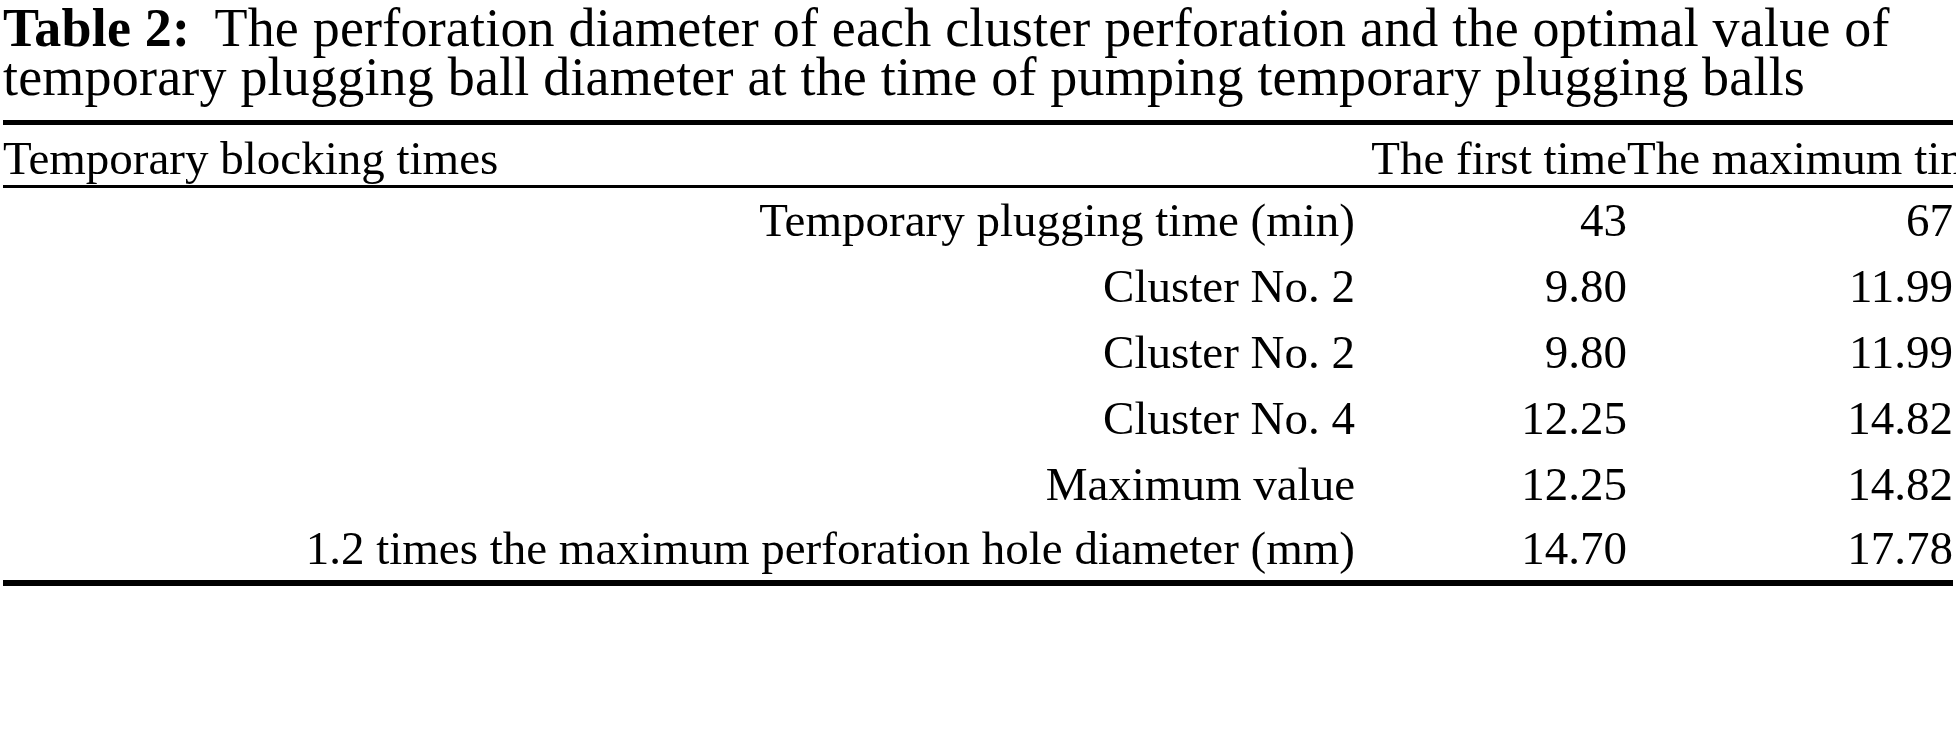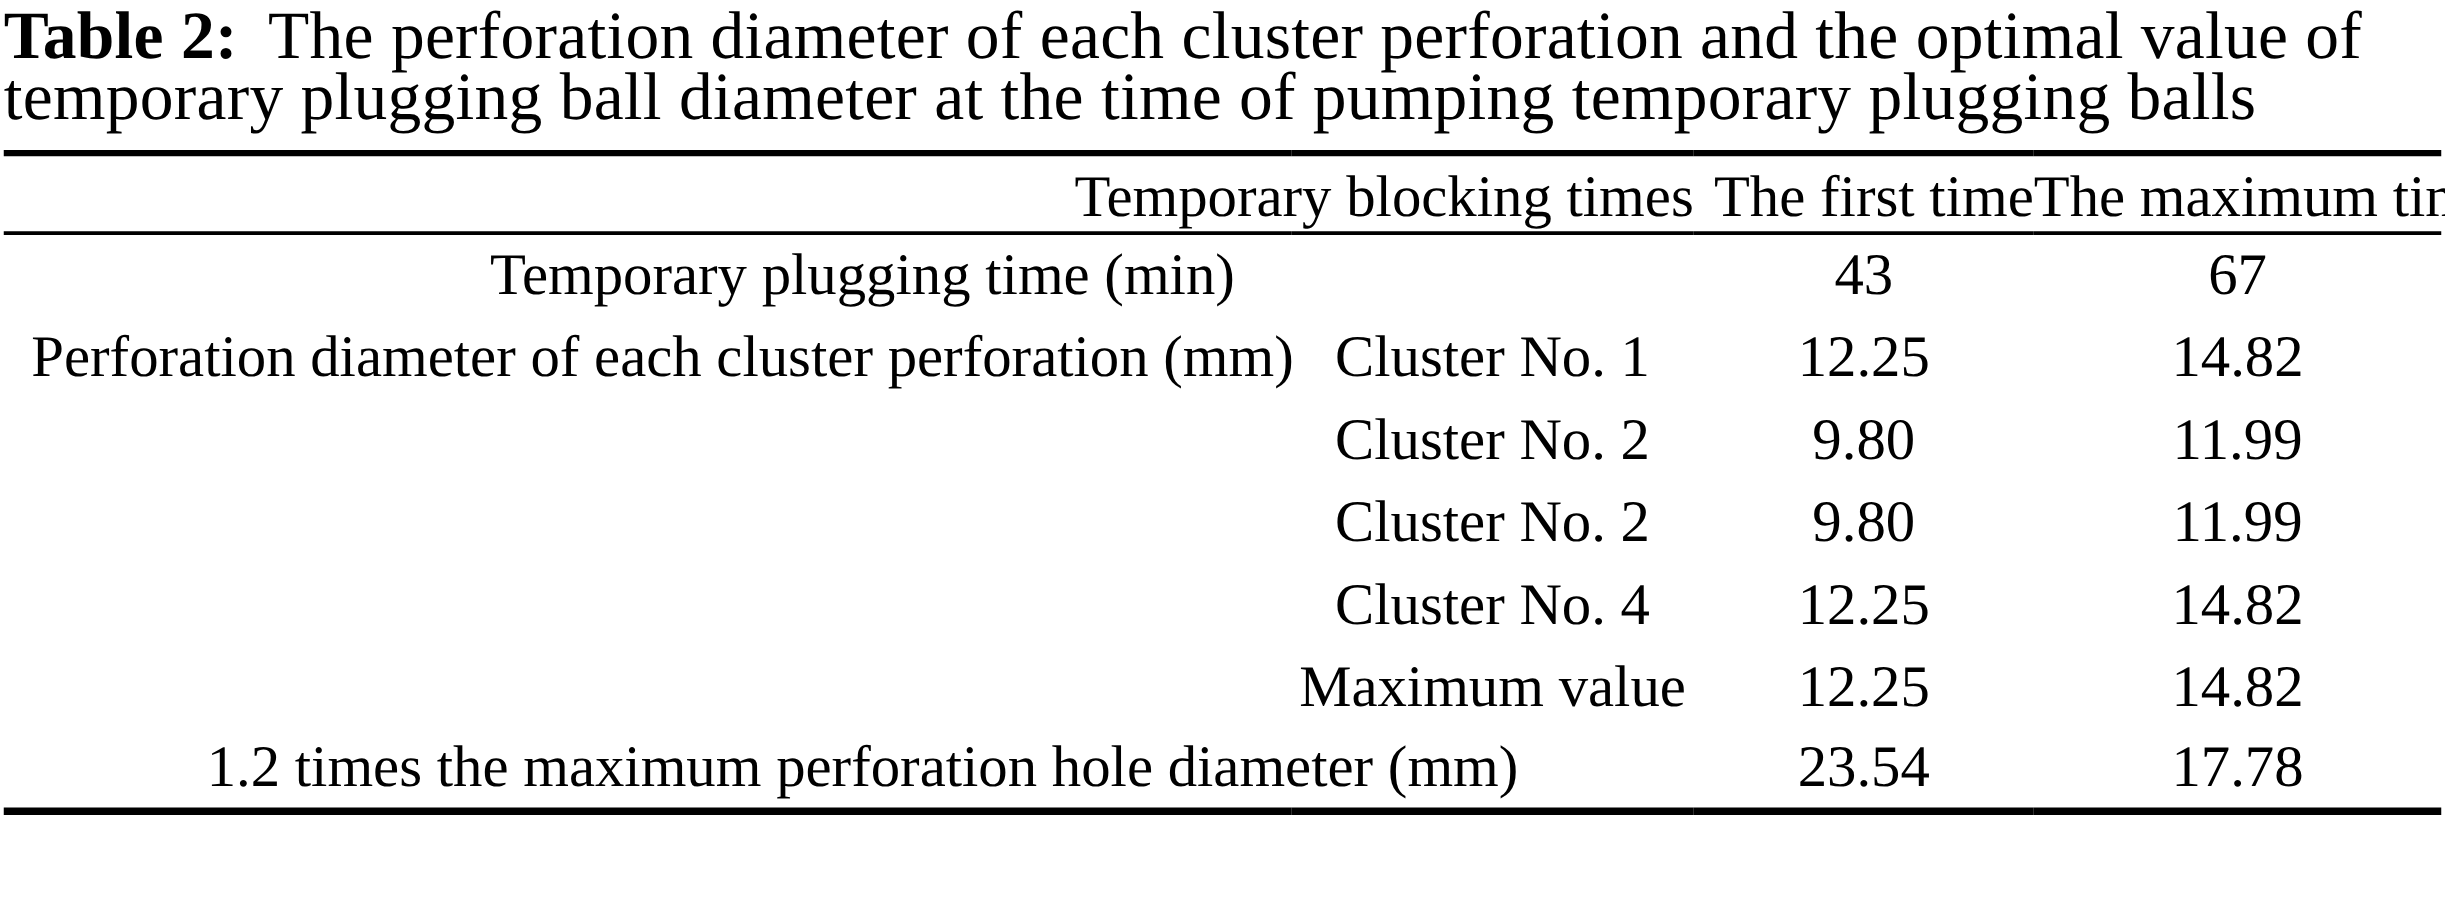--- a/index.html
+++ b/index.html
@@ -40,26 +40,26 @@
   col.c3 { width: 272px; }
   col.c4 { width: 326px; }
   thead tr { height: 58px; }
   thead th {
     font-weight: normal;
     border-bottom: 3px solid #000000;
     vertical-align: middle;
     padding: 6px 0 0 0;
     white-space: nowrap;
   }
-  th.hdr-span { text-align: right; }
+  th.hdr-span { text-align: left; }
   th.hdr-col  { text-align: right; }
   tbody tr { height: 66px; }
   tbody td {
     vertical-align: middle;
-    text-align: center;
+    text-align: right;
     padding: 0;
     white-space: nowrap;
   }
   td.row-label { padding-left: 22px; }
 </style>
 </head>
 <body>
 
 <p class="caption"><span class="caption-label">Table 2:</span><span>The perforation diameter of each cluster perforation and the optimal value of temporary plugging ball diameter at the time of pumping temporary plugging balls</span></p>
 
@@ -77,26 +77,20 @@
       <th class="hdr-col">The maximum time</th>
     </tr>
   </thead>
   <tbody>
     <tr>
       <td colspan="2" class="row-label">Temporary plugging time (min)</td>
       <td>43</td>
       <td>67</td>
     </tr>
     <tr>
-      <td class="row-label">Perforation diameter of each cluster perforation (mm)</td>
-      <td>Cluster No. 1</td>
-      <td>12.25</td>
-      <td>14.82</td>
-    </tr>
-    <tr>
       <td class="row-label"></td>
       <td>Cluster No. 2</td>
       <td>9.80</td>
       <td>11.99</td>
     </tr>
     <tr>
       <td class="row-label"></td>
       <td>Cluster No. 2</td>
       <td>9.80</td>
       <td>11.99</td>
@@ -108,17 +102,17 @@
       <td>14.82</td>
     </tr>
     <tr>
       <td class="row-label"></td>
       <td>Maximum value</td>
       <td>12.25</td>
       <td>14.82</td>
     </tr>
     <tr>
       <td colspan="2" class="row-label">1.2 times the maximum perforation hole diameter (mm)</td>
-      <td>23.54</td>
+      <td>14.70</td>
       <td>17.78</td>
     </tr>
   </tbody>
 </table>
 
 </body></html>

